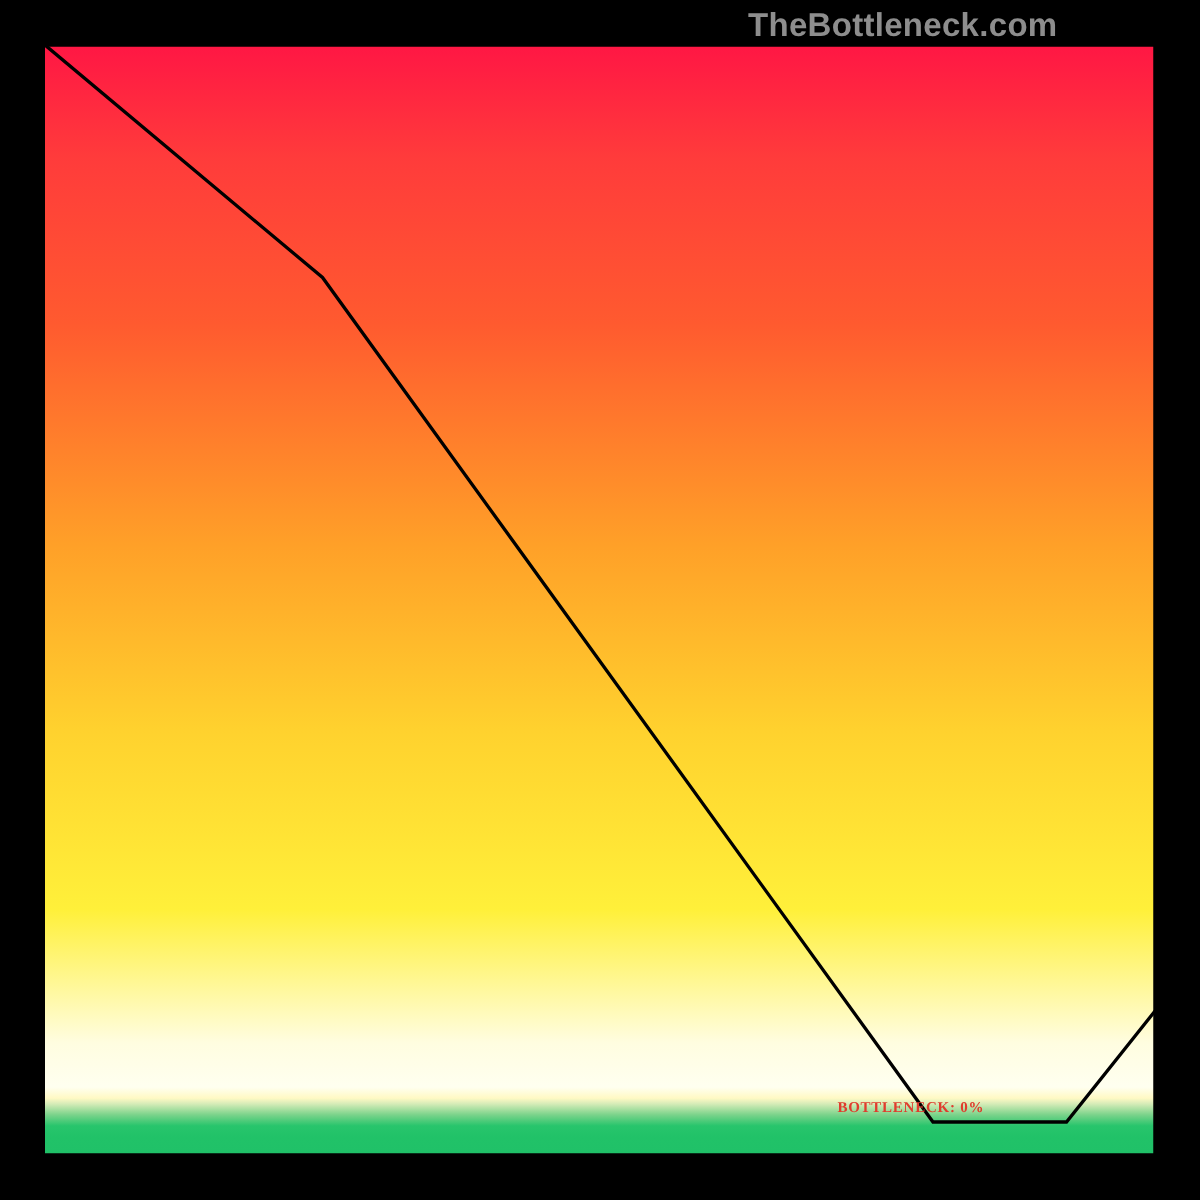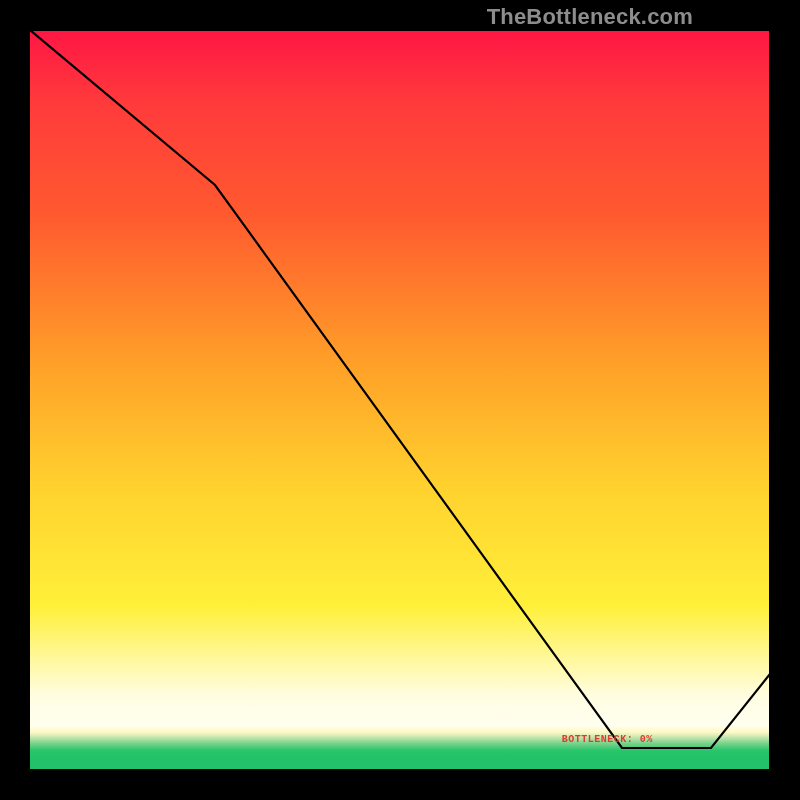--- a/index.html
+++ b/index.html
@@ -8,20 +8,21 @@
     width: 800px;
     height: 800px;
     background: #000;
     overflow: hidden;
   }
   .stage {
     position: relative;
     width: 703px;
     height: 800px;
     background: #000;
+    padding-left: 12px;
   }
   .plot-area {
     position: absolute;
     left: 30px;
     top: 30px;
     width: 740px;
     height: 740px;
     
     background: linear-gradient(
       to bottom,
@@ -62,21 +63,21 @@
     font-size: 22px;
     font-weight: 600;
     color: #8d8d8d;
     letter-spacing: 0.2px;
   }
   .bottom-label {
     position: absolute;
     top: calc(30px + 740px * 0.958); 
     left: calc(30px + 740px * 0.78);
     transform: translate(-50%, -50%);
-    font-family: Liberation Mono, monospace;
+    font-family: Liberation Serif, serif;
     font-size: 10px;
     font-weight: 700;
     letter-spacing: 0.5px;
     color: #e03c2d;
     white-space: nowrap;
   }
 </style>
 </head>
 <body>
 

